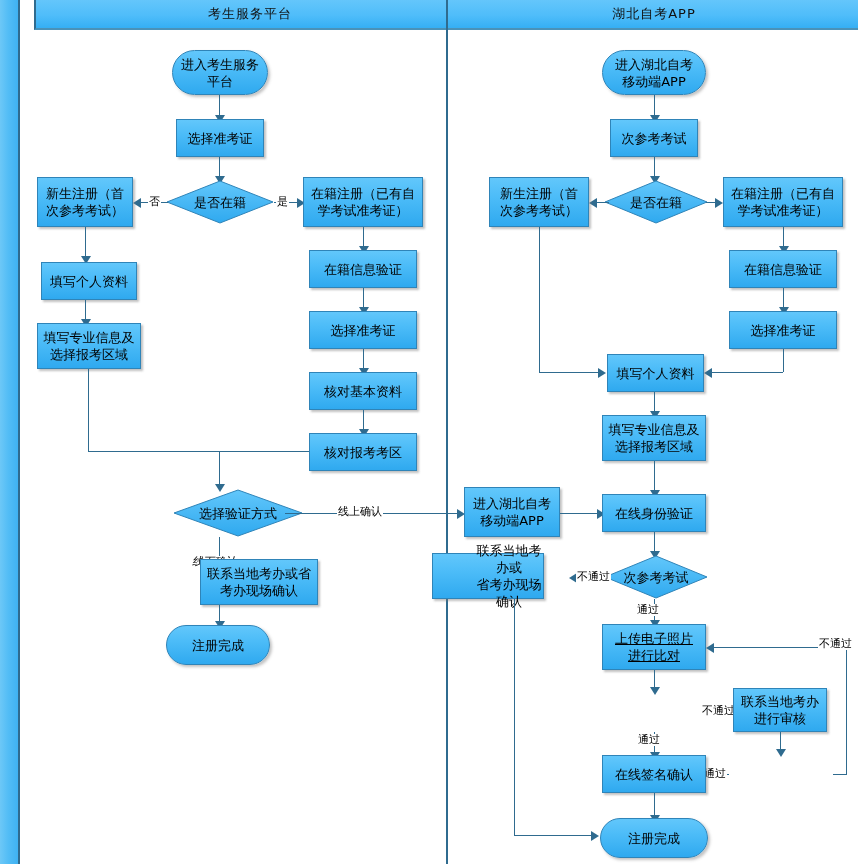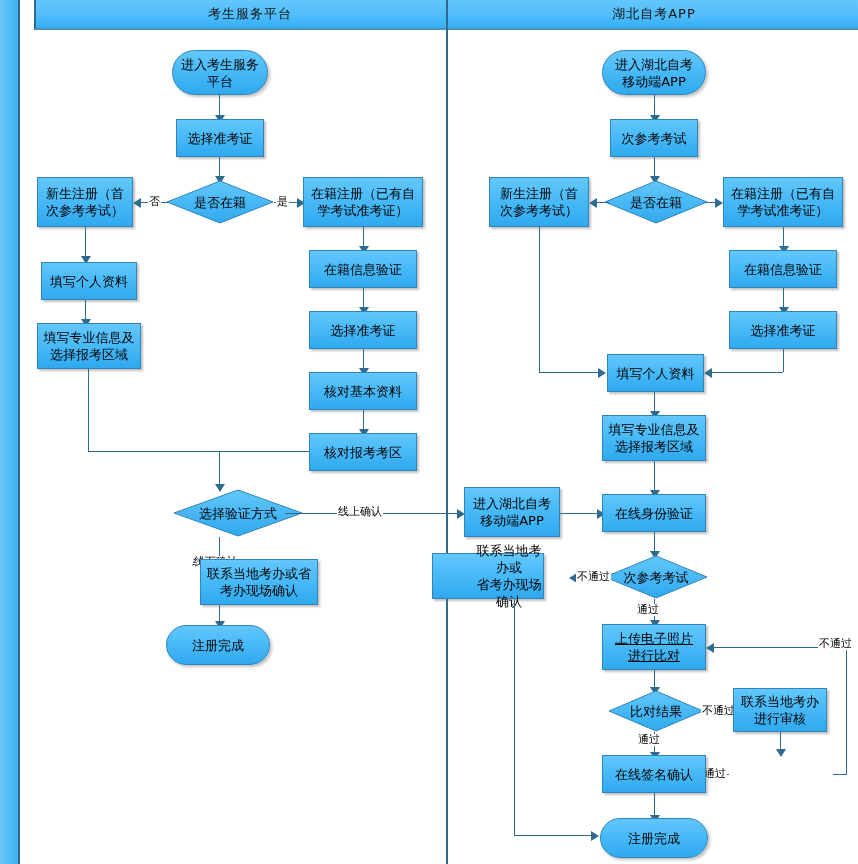--- a/index.html
+++ b/index.html
@@ -287,32 +287,20 @@
   <div class="ln lnv" style="left:654px;top:599px;height:26px;"></div>
   <div class="ar ar-d" style="left:650px;top:620px;"></div>
   <div class="elab" style="left:636px;top:604px;">通过</div>
 
   <div class="node proc" style="left:602px;top:624px;width:104px;height:46px;text-decoration:underline;">
     <span>上传电子照片<br>进行比对</span>
   </div>
   <div class="ln lnv" style="left:654px;top:670px;height:20px;"></div>
   <div class="ar ar-d" style="left:650px;top:687px;"></div>
 
-  <div class="node dec" style="left:608px;top:690px;width:96px;height:42px;">
-    <svg class="dshape" viewBox="0 0 96 42" preserveAspectRatio="none">
-      <defs>
-          <linearGradient id="g5" x1="0" y1="0" x2="0" y2="1">
-        <stop offset="0%" stop-color="#62c7fb"></stop>
-            <stop offset="100%" stop-color="#2fa9ef"></stop>
-          </linearGradient>
-        </defs>
-      <polygon points="48,1 95,21 48,41 1,21" fill="url(#g5)" stroke="#2f84b8" stroke-width="1"></polygon>
-    </svg>
-    <span class="dlabel">比对结果</span>
-  </div>
 
   <div class="ln lnh" style="left:704px;top:711px;width:23px;"></div>
   <div class="ar ar-r" style="left:722px;top:707px;"></div>
   <div class="elab" style="left:701px;top:705px;">不通过</div>
 
   <div class="node proc" style="left:733px;top:688px;width:94px;height:44px;">
     <span>联系当地考办<br>进行审核</span>
   </div>
   <div class="ln lnv" style="left:780px;top:732px;height:20px;"></div>
   <div class="ar ar-d" style="left:776px;top:749px;"></div>

